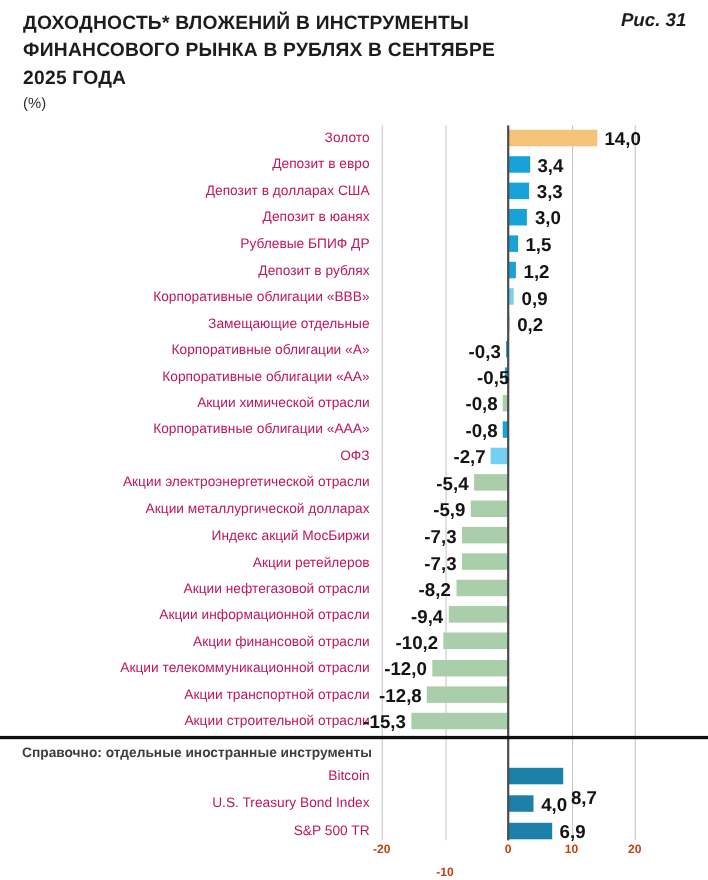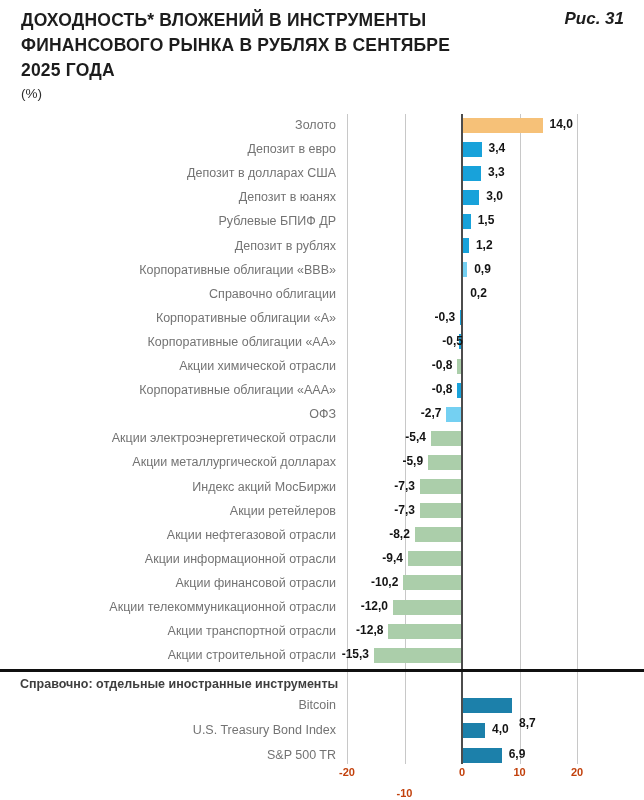--- a/index.html
+++ b/index.html
@@ -16,25 +16,25 @@
   .fig-no {
     position:absolute; right:20px; top:9px;
     font-size:17px; font-style:italic; font-weight:700; color:#1d1d1d;
   }
   .pct { position:absolute; left:21px; top:86px; font-size:13.5px; color:#2e2e2e; }
   .gridline { position:absolute; top:114px; height:650px; width:1px; background:#c8c8c8; z-index:0; }
   .zero-line { position:absolute; top:114px; height:650px; width:2px; background:#4c4c4c; z-index:2; }
   .row { position:absolute; left:0; width:644px; height:24px; }
   .row-label {
     position:absolute; left:0; top:4px; width:336px; text-align:right;
-    font-size:12.5px; color:#737373; white-space:nowrap;
+    font-size:12.5px; color:#be185d; white-space:nowrap;
   }
   .bar { position:absolute; top:3.5px; height:15px; z-index:1; }
   .val {
-    position:absolute; top:3px; font-size:12px; font-weight:700;
+    position:absolute; top:3px; font-size:17px; font-weight:700;
     color:#141414; white-space:nowrap; z-index:3;text-align:center;
   }
   .divider { position:absolute; left:0; top:669px; width:644px; height:2.5px; background:#101010; z-index:4; }
   .section-label {
     position:absolute; left:20px; top:677px; font-size:12.5px;
     font-weight:700; color:#3e3e3e; z-index:3;
   }
   .tick {
     position:absolute; top:766px; width:60px; text-align:center;
     font-size:11px; font-weight:700; color:#c2410c;
@@ -93,21 +93,21 @@
     <div class="val" style="left: 475.9px;">1,2</div>
   </div>
 
   <div class="row" style="top: 258.6px;">
     <div class="row-label">Корпоративные облигации «ВВВ»</div>
     <div class="bar" style="width: 5.175px; left: 462px; background: rgb(116, 208, 242);"></div>
     <div class="val" style="left: 474.175px;">0,9</div>
   </div>
 
   <div class="row" style="top: 282.7px;">
-    <div class="row-label">Справочно облигации</div>
+    <div class="row-label">Замещающие отдельные</div>
     <div class="bar" style="width: 1.2px; left: 462px; background: rgb(24, 162, 218);"></div>
     <div class="val" style="left: 470.2px;">0,2</div>
   </div>
 
   <div class="row" style="top: 306.8px;">
     <div class="row-label">Корпоративные облигации «А»</div>
     <div class="bar" style="width: 1.725px; left: 460.275px; background: rgb(24, 162, 218);"></div>
     <div class="val" style="right: 188.725px;">-0,3</div>
   </div>
 

